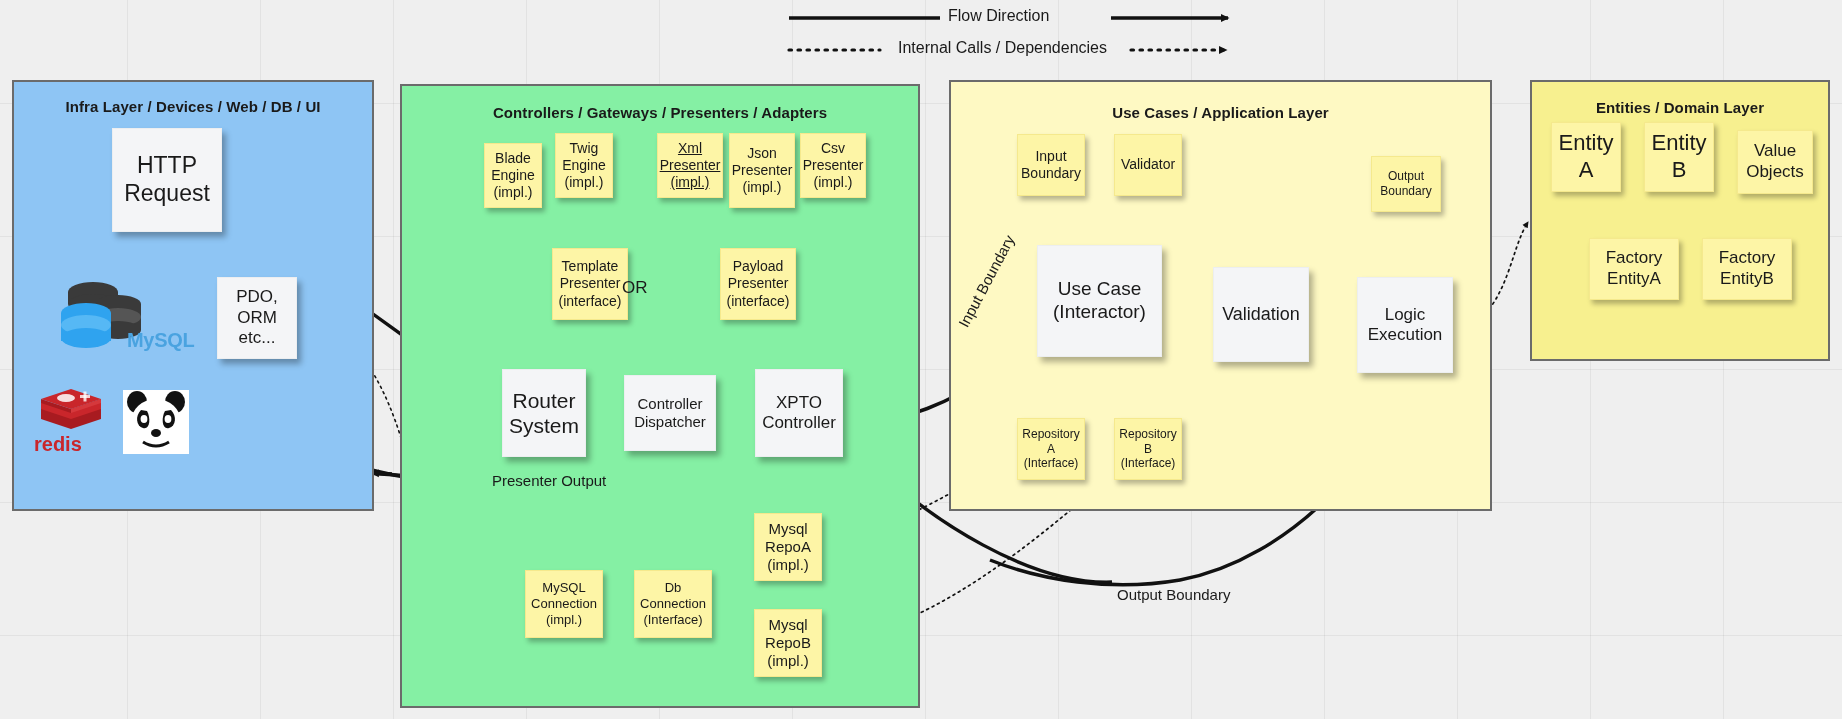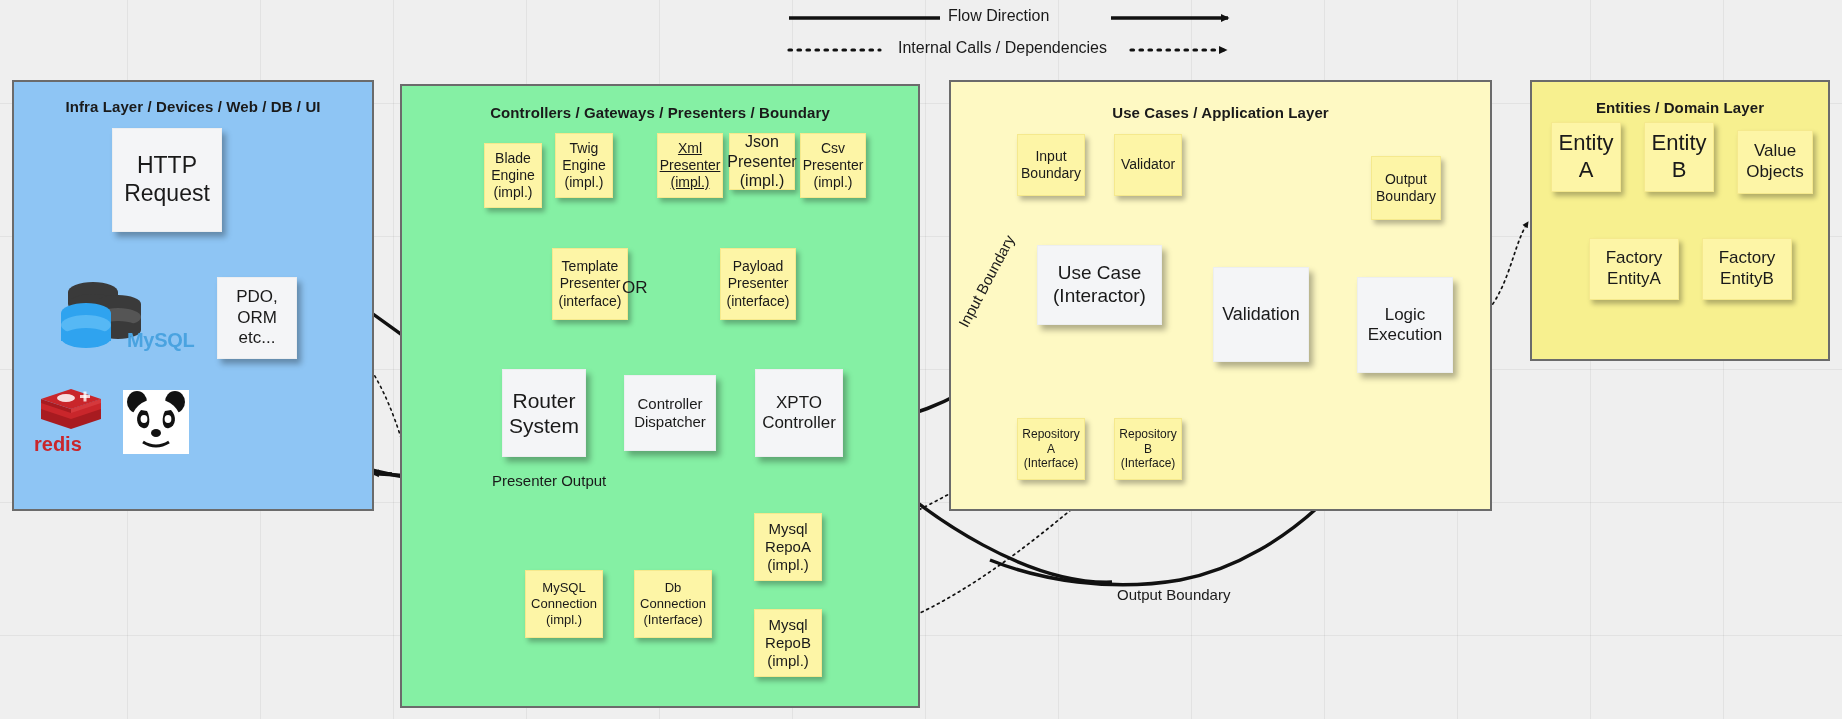--- a/index.html
+++ b/index.html
@@ -181,39 +181,39 @@
     <path d="M18 20 C12 26 13 36 20 38 C27 40 28 28 24 21 z" fill="#111"></path>
     <path d="M48 20 C54 26 53 36 46 38 C39 40 38 28 42 21 z" fill="#111"></path>
     <ellipse cx="21" cy="29" rx="3.4" ry="4" fill="#fff"></ellipse>
     <ellipse cx="45" cy="29" rx="3.4" ry="4" fill="#fff"></ellipse>
     <ellipse cx="33" cy="43" rx="5" ry="4" fill="#111"></ellipse>
     <path d="M20 52 Q33 60 46 52" stroke="#111" stroke-width="3" fill="none"></path>
   </svg>
 </div>
 
 <div class="layer" style="left:400px;top:84px;width:520px;height:624px;background:#85f0a4;">
-  <div class="layer-title" style="top:18px;">Controllers / Gateways / Presenters / Boundary</div>
+  <div class="layer-title" style="top:18px;">Controllers / Gateways / Presenters / Adapters</div>
 </div>
 
 <div class="note" style="left:484px;top:143px;width:58px;height:65px;font-size:14px;">
   <span style="white-space:pre-line;">Blade
 Engine
 (impl.)</span>
 </div>
 <div class="note" style="left:555px;top:133px;width:58px;height:65px;font-size:14px;">
   <span style="white-space:pre-line;">Twig
 Engine
 (impl.)</span>
 </div>
 <div class="note" style="left:657px;top:133px;width:66px;height:65px;font-size:14px;">
   <span style="white-space:pre-line;text-decoration:underline;">Xml
 Presenter
 (impl.)</span>
 </div>
-<div class="note" style="left:729px;top:133px;width:66px;height:57px;font-size:16px;">
+<div class="note" style="left:729px;top:133px;width:66px;height:75px;font-size:14px;">
   <span style="white-space:pre-line;">Json
 Presenter
 (impl.)</span>
 </div>
 <div class="note" style="left:800px;top:133px;width:66px;height:65px;font-size:14px;">
   <span style="white-space:pre-line;">Csv
 Presenter
 (impl.)</span>
 </div>
 
@@ -270,36 +270,36 @@
   <div class="layer-title" style="top:22px;">Use Cases / Application Layer</div>
 </div>
 
 <div class="note" style="left:1017px;top:134px;width:68px;height:62px;font-size:14px;">
   <span style="white-space:pre-line;">Input
 Boundary</span>
 </div>
 <div class="note" style="left:1114px;top:134px;width:68px;height:62px;font-size:14px;">
   <span style="white-space:pre-line;">Validator</span>
 </div>
-<div class="note" style="left:1371px;top:156px;width:70px;height:64px;font-size:14px;">
+<div class="note" style="left:1371px;top:156px;width:70px;height:56px;font-size:12px;">
   <span style="white-space:pre-line;">Output
 Boundary</span>
 </div>
 <div class="note" style="left:1017px;top:418px;width:68px;height:62px;font-size:12px;">
   <span style="white-space:pre-line;">Repository
 A
 (Interface)</span>
 </div>
 <div class="note" style="left:1114px;top:418px;width:68px;height:62px;font-size:12px;">
   <span style="white-space:pre-line;">Repository
 B
 (Interface)</span>
 </div>
 
-<div class="card" style="left:1037px;top:245px;width:125px;height:80px;font-size:19px;">
+<div class="card" style="left:1037px;top:245px;width:125px;height:112px;font-size:19px;">
   <span style="white-space:pre-line;">Use Case
 (Interactor)</span>
 </div>
 <div class="card" style="left:1213px;top:267px;width:96px;height:95px;font-size:18px;">
   <span style="white-space:pre-line;">Validation</span>
 </div>
 <div class="card" style="left:1357px;top:277px;width:96px;height:96px;font-size:17px;">
   <span style="white-space:pre-line;">Logic
 Execution</span>
 </div>

